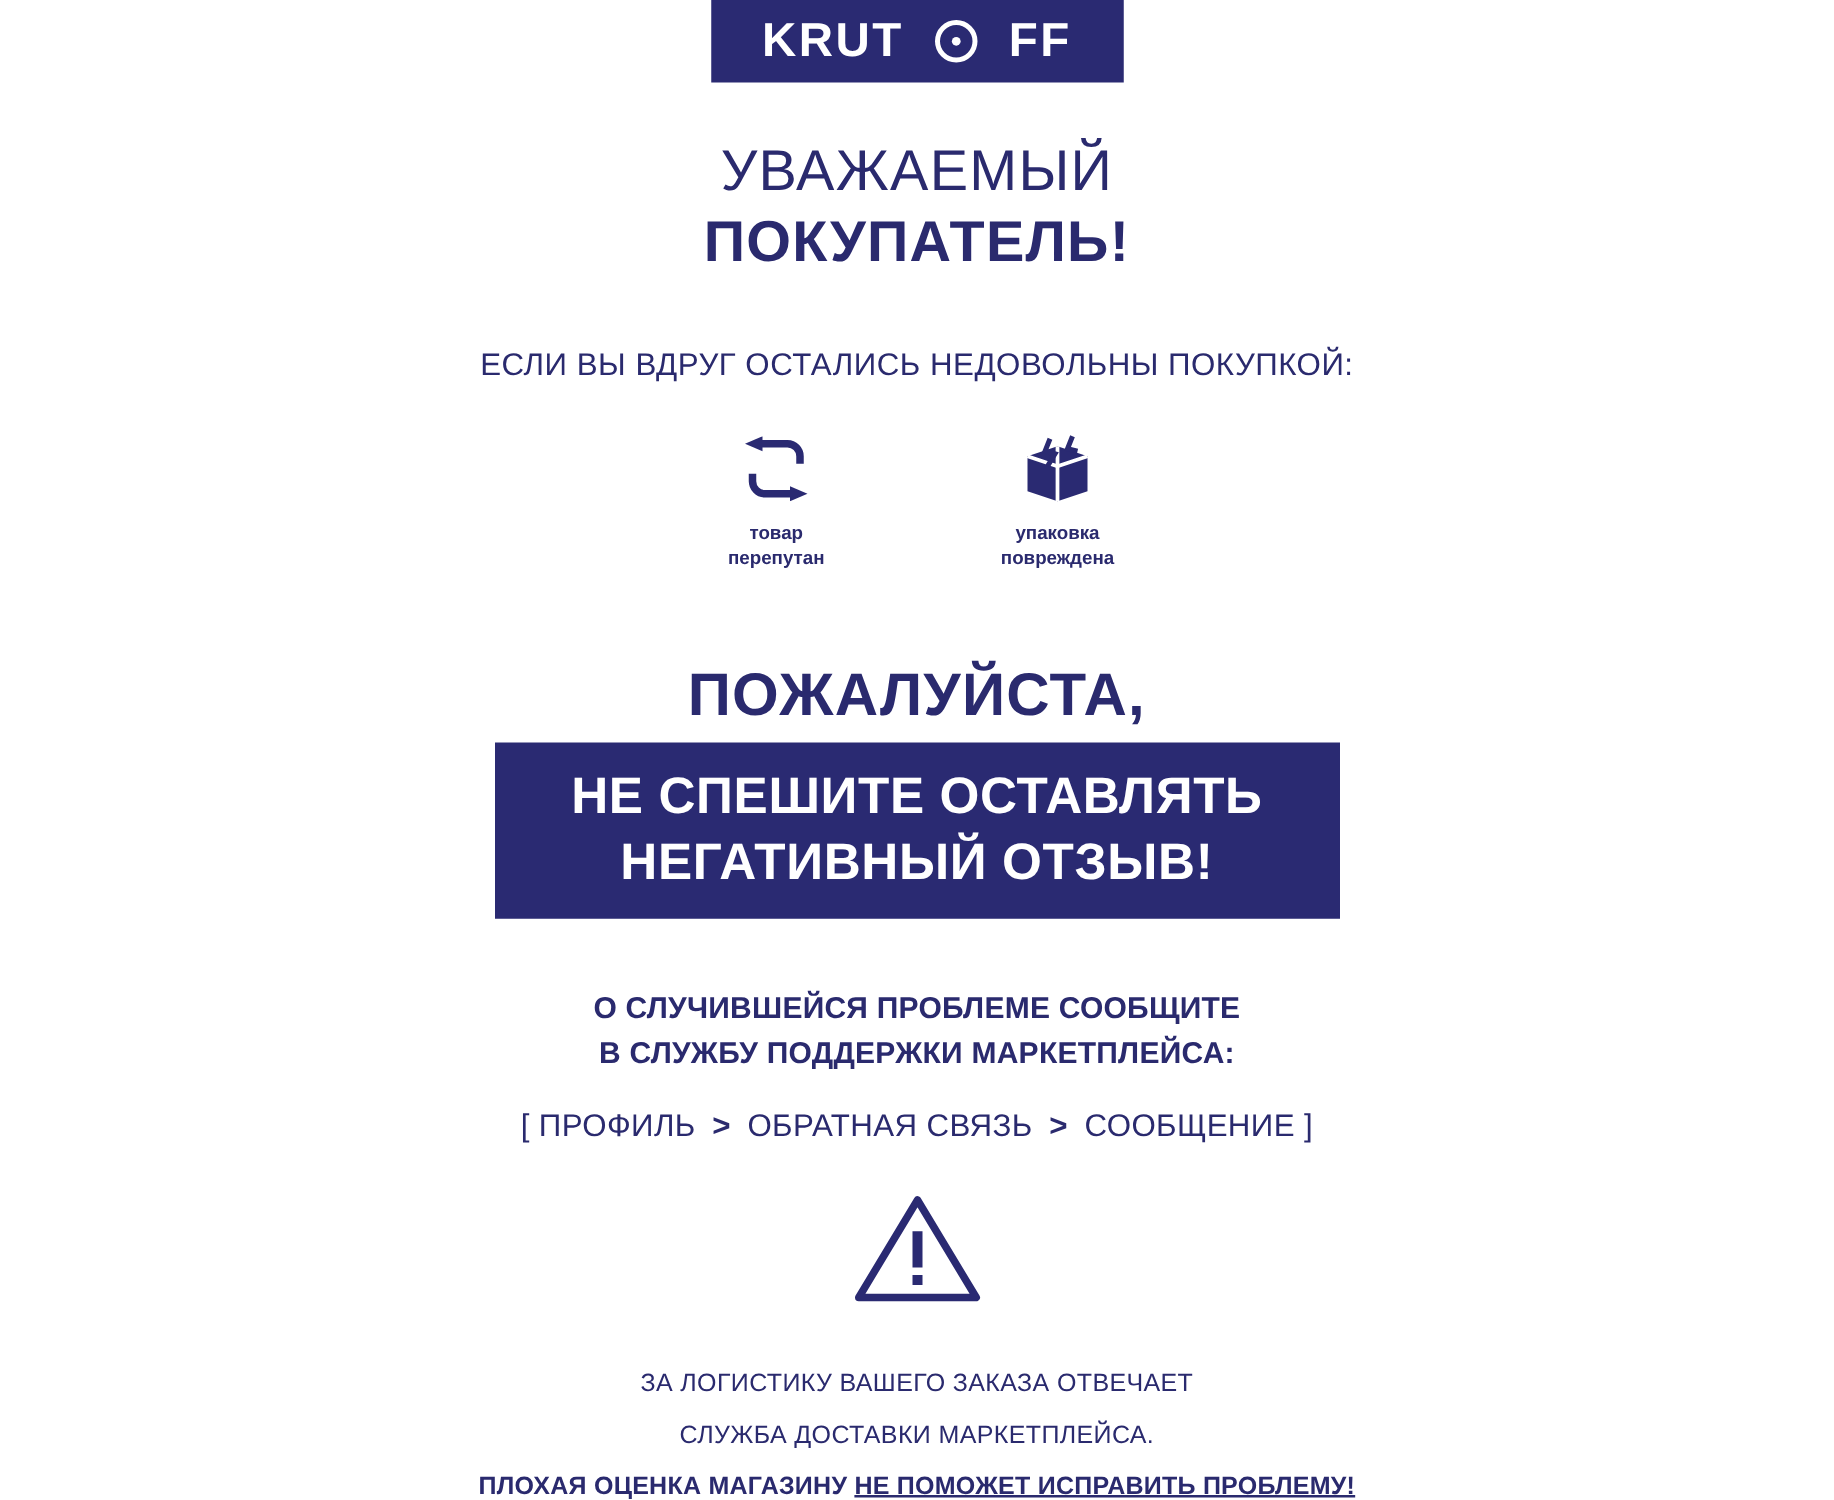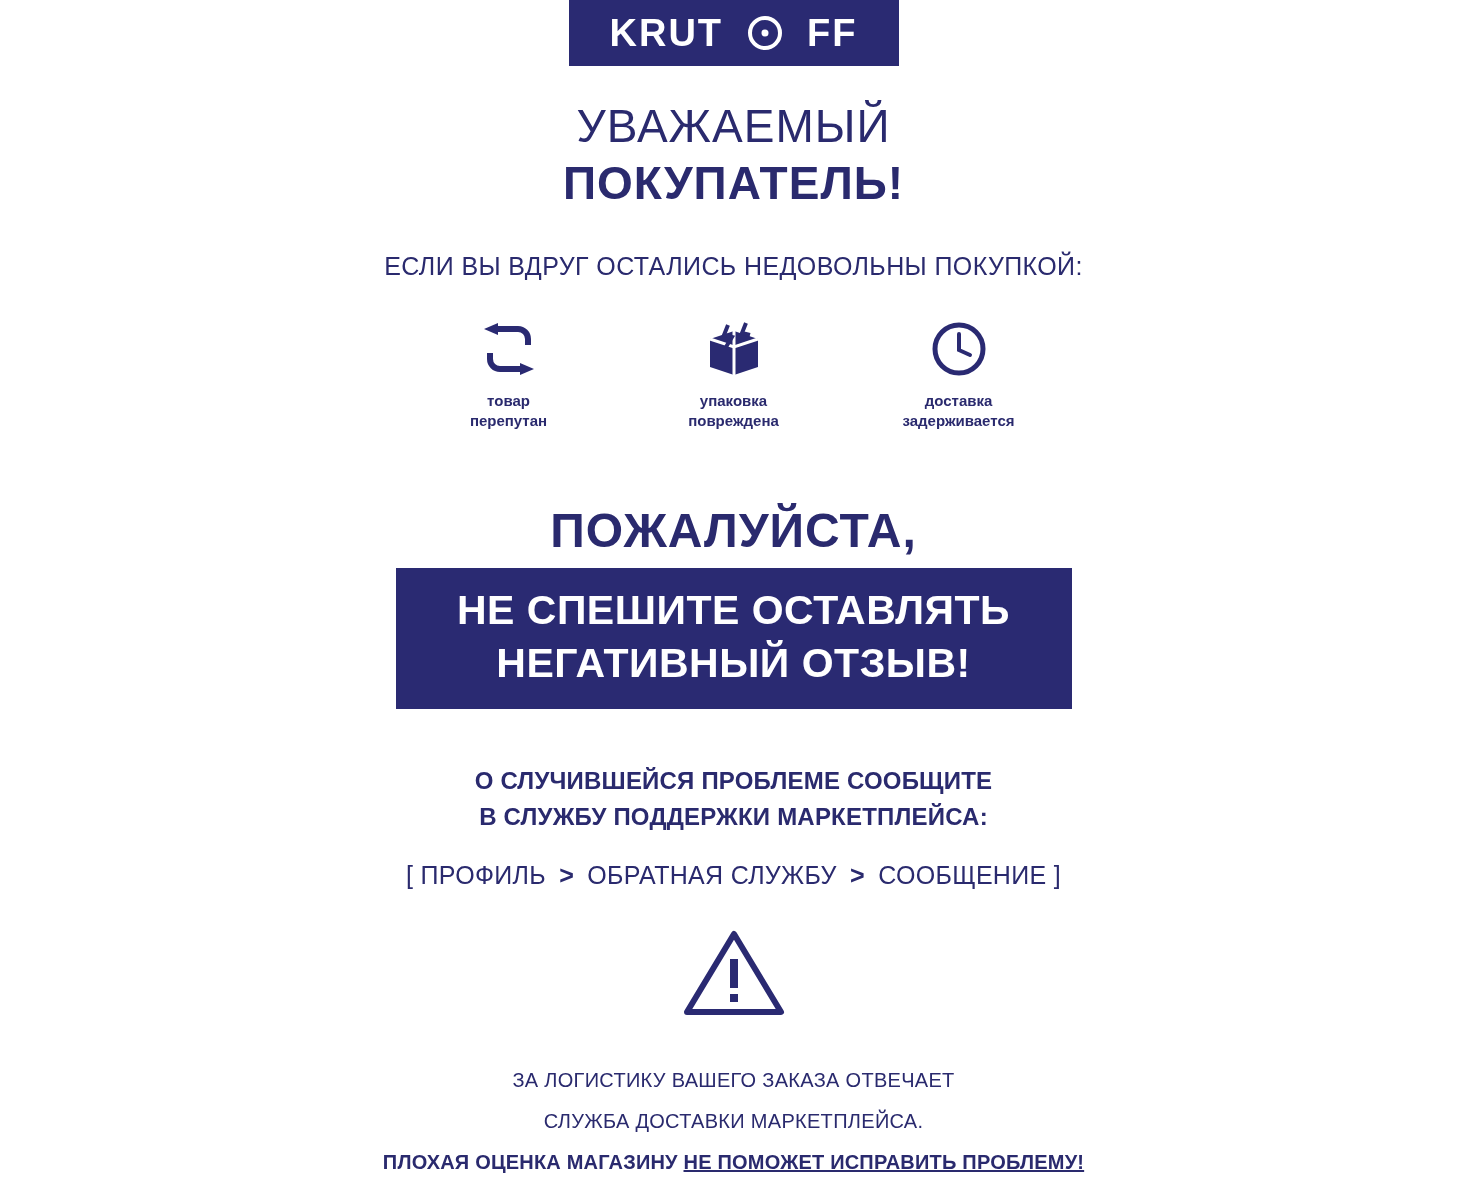--- a/index.html
+++ b/index.html
@@ -64,38 +64,38 @@
     transform: translate(-50%, -50%);
   }
 
   
   .heading-1 {
     text-align: center;
     font-size: 46px;
     letter-spacing: 1px;
     color: #2a2a6e;
     font-weight: normal;
-    margin-top: 34px;
+    margin-top: 44px;
     line-height: 1.15;
   }
   .heading-1-strong {
     text-align: center;
     font-size: 46px;
     letter-spacing: 1px;
     color: #2a2a6e;
     font-weight: bold;
     line-height: 1.15;
     margin-top: 4px;
   }
   .subheading {
     text-align: center;
     font-size: 25px;
     color: #2a2a6e;
     letter-spacing: 0.4px;
-    margin-top: 42px;
+    margin-top: 58px;
     font-weight: normal;
   }
 
   
   .icons-row {
     display: flex;
     justify-content: center;
     align-items: center;
     gap: 60px;
     margin-top: 38px;
@@ -240,52 +240,40 @@
           <path d="M26 4 L22 14 L30 16 L24 26" stroke="#2a2a72" stroke-width="4" fill="none" stroke-linejoin="miter"></path>
           <path d="M44 2 L40 12 L48 14" stroke="#2a2a72" stroke-width="4" fill="none"></path>
         </svg>
       </div>
       <div class="icon-caption">
         <div>упаковка</div>
         <div>повреждена</div>
       </div>
     </div>
 
-    <div class="icon-item">
-      <div class="icon-box">
-        <svg width="58" height="58" viewBox="0 0 58 58" xmlns="http://www.w3.org/2000/svg">
-          <circle cx="29" cy="29" r="24" stroke="#2a2a72" stroke-width="5" fill="none"></circle>
-          <path d="M29 14 L29 30 L40 35" stroke="#2a2a72" stroke-width="4" fill="none" stroke-linecap="round"></path>
-        </svg>
-      </div>
-      <div class="icon-caption">
-        <div>доставка</div>
-        <div>задерживается</div>
-      </div>
-    </div>
 
 
   </div>
 
   <div class="please">ПОЖАЛУЙСТА,</div>
 
   <div class="banner">
     <div class="banner-line">НЕ СПЕШИТЕ ОСТАВЛЯТЬ</div>
     <div class="banner-line">НЕГАТИВНЫЙ ОТЗЫВ!</div>
   </div>
 
   <div class="support">
     <div class="support-line">О СЛУЧИВШЕЙСЯ ПРОБЛЕМЕ СООБЩИТЕ</div>
     <div class="support-line">В СЛУЖБУ ПОДДЕРЖКИ МАРКЕТПЛЕЙСА:</div>
   </div>
 
   <div class="path">
     <span>[ ПРОФИЛЬ</span>
     <span class="sep">&gt;</span>
-    <span>ОБРАТНАЯ СЛУЖБУ</span>
+    <span>ОБРАТНАЯ СВЯЗЬ</span>
     <span class="sep">&gt;</span>
     <span>СООБЩЕНИЕ ]</span>
   </div>
 
   <div class="warn-wrap">
     <span>
       <svg width="108" height="92" viewBox="0 0 108 92" xmlns="http://www.w3.org/2000/svg">
         <path d="M54 8 L101 86 L7 86 Z" stroke="#2a2a72" stroke-width="6" fill="none" stroke-linejoin="round"></path>
         <rect x="50" y="33" width="8" height="29" fill="#2a2a72"></rect>
         <rect x="50" y="68" width="8" height="8" fill="#2a2a72"></rect>

